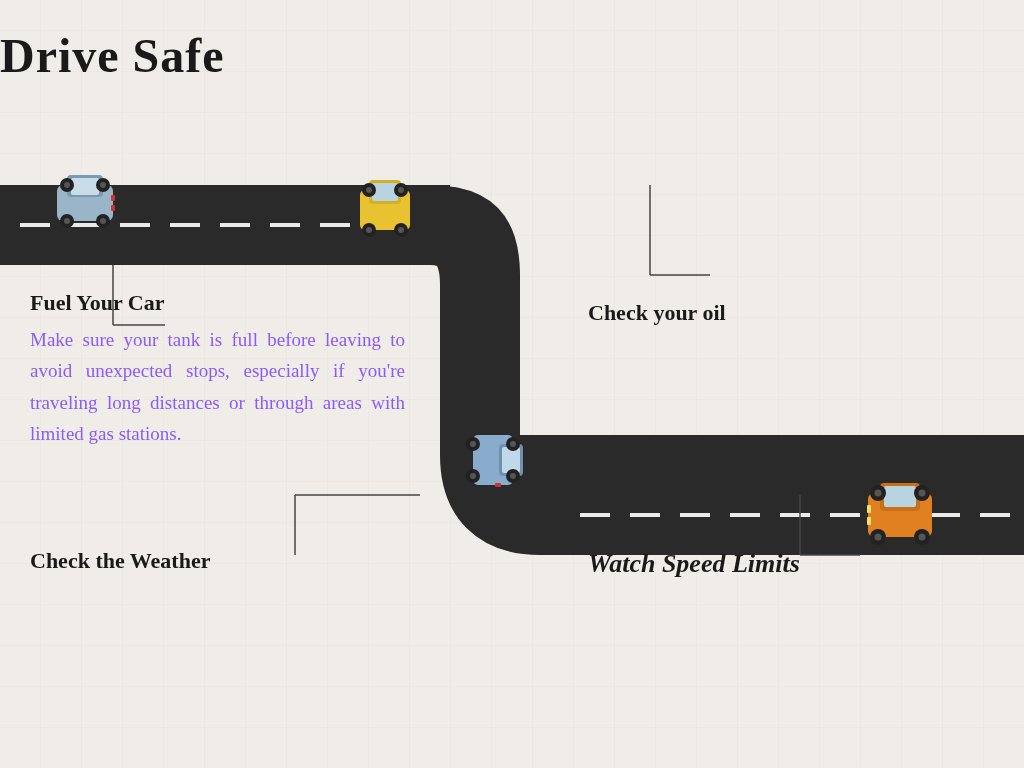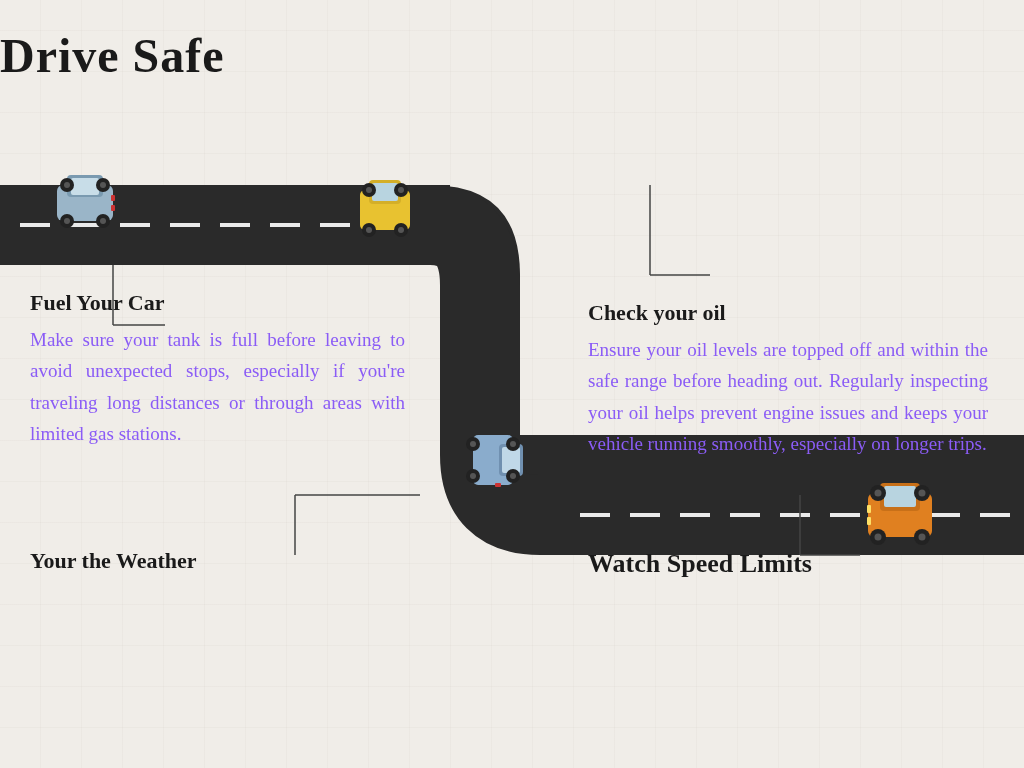--- a/index.html
+++ b/index.html
@@ -75,20 +75,21 @@
       top: 548px;
       left: 30px;
       width: 375px;
     }
 
     
     .box-speed {
       top: 548px;
       left: 588px;
       width: 400px;
+      font-style: italic;
     }
 
     .box-speed h2 {
       font-size: 26px;
       line-height: 1.2;
     }
 
   </style>
 </head>
 <body>
@@ -190,22 +191,21 @@
   </svg>
 </div>
 
 <div class="text-box box-fuel">
   <h2>Fuel Your Car</h2>
   <p>Make sure your tank is full before leaving to avoid unexpected stops, especially if you're traveling long distances or through areas with limited gas stations.</p>
 </div>
 
 <div class="text-box box-oil">
   <h2>Check your oil</h2>
-  <p>Ensure your oil levels are topped off and within the safe range before heading out. Regularly inspecting your oil helps prevent engine issues and keeps your vehicle running smoothly, especially on longer trips.</p>
 </div>
 
 <div class="text-box box-weather">
-  <h2>Your the Weather</h2>
+  <h2>Check the Weather</h2>
 </div>
 
 <div class="text-box box-speed">
   <h2>Watch Speed Limits</h2>
 </div>
 
 </body></html>

